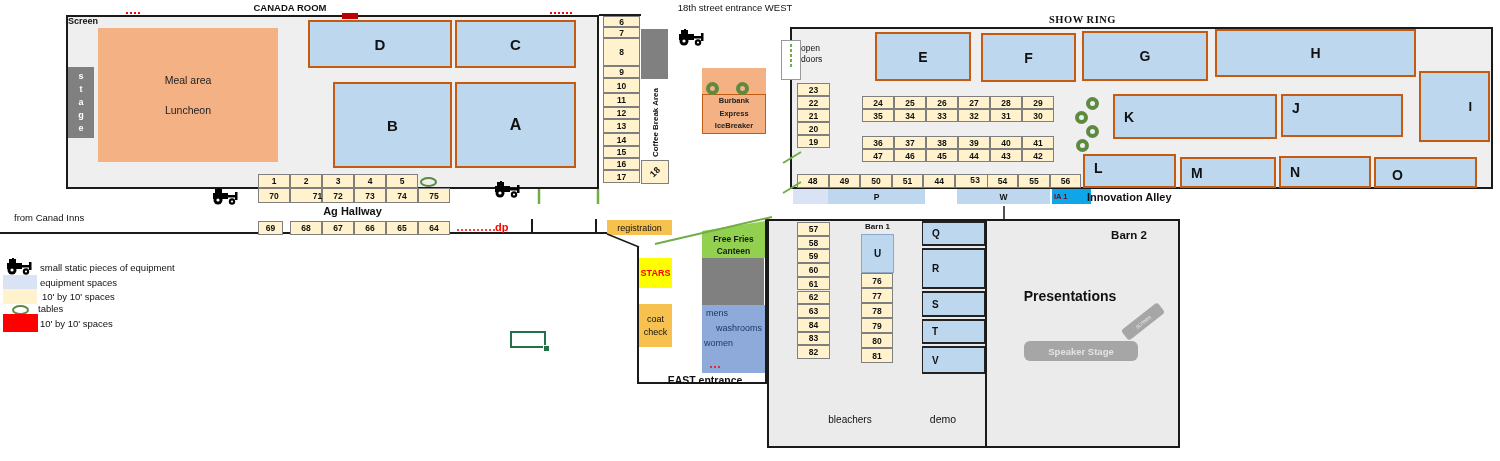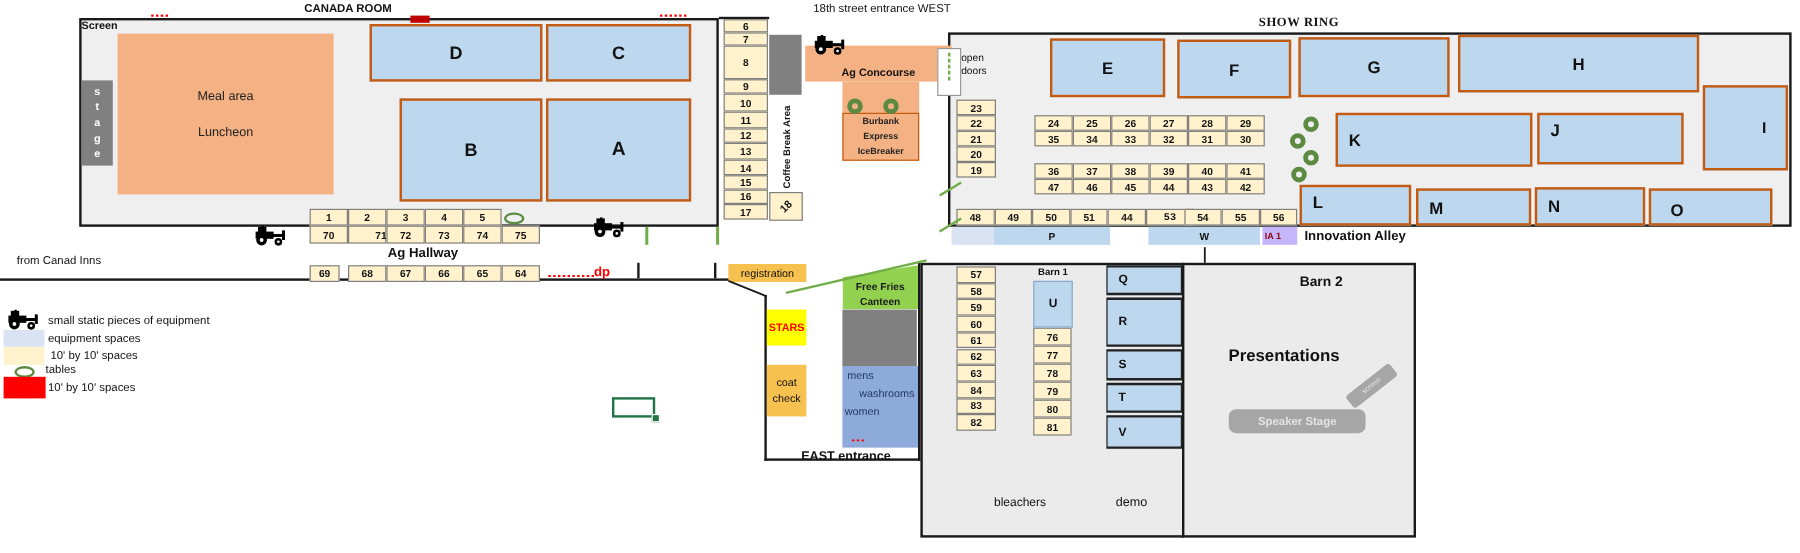--- a/index.html
+++ b/index.html
@@ -69,40 +69,37 @@
     <div>Meal area</div>
     <div>Luncheon</div>
   </div>
   <div class="abs" style="left:342px;top:13px;width:16px;height:6px;background:#c00000;"></div>
 
   <div class="graybox" style="left:641px;top:29px;width:27px;height:50px;"></div>
   <div class="lbl" style="left:608px;top:118px;width:95px;text-align:center;font-weight:bold;font-size:8px;transform:rotate(-90deg);">Coffee Break Area</div>
   <div class="cell" style="left:641px;top:160px;width:28px;height:24px;">
     <span style="display:inline-block;transform:rotate(-45deg);font-size:9px;">18</span>
   </div>
-  <div class="orange" style="left:671px;top:38px;width:122px;height:30px;display:flex;align-items:flex-end;justify-content:center;">
-    <span style="font-weight:bold;font-size:9px;padding-bottom:3px;">Ag Concourse</span>
-  </div>
   <div class="orange" style="left:702px;top:68px;width:64px;height:27px;"></div>
   <div class="oblock" style="left:702px;top:94px;width:64px;height:40px;">
     <span>Burbank</span>
     <span>Express</span>
     <span>IceBreaker</span>
   </div>
 
   <div class="abs" style="left:781px;top:40px;width:20px;height:40px;background:#fff;border:1px solid #999;"></div>
   <div class="lbl" style="left:801px;top:43px;font-size:8.5px;line-height:11px;">
     <div>open</div>
     <div>doors</div>
   </div>
 
   <div class="band" style="left:793px;top:189px;width:35px;height:15px;background:#dae3f3;"></div>
   <div class="band" style="left:828px;top:189px;width:97px;height:15px;background:#bdd7ee;">P</div>
   <div class="band" style="left:957px;top:189px;width:93px;height:15px;background:#bdd7ee;">W</div>
-  <div class="band" style="left:1052px;top:189px;width:29px;height:15px;background:#c4b5fd;color:#8b0000;font-size:7.5px;justify-content:flex-start;padding-left:2px;">IA 1</div>
+  <div class="band" style="left:1052px;top:189px;width:39px;height:15px;background:#0ea5e9;color:#8b0000;font-size:7.5px;justify-content:flex-start;padding-left:2px;">IA 1</div>
   <div class="lbl" style="left:1087px;top:191px;font-weight:bold;font-size:11px;">Innovation Alley</div>
 
   <div class="amber band" style="left:607px;top:220px;width:65px;height:15px;font-weight:normal;font-size:9px;">registration</div>
   <div class="abs" style="left:639px;top:258px;width:33px;height:30px;background:#ffff00;display:flex;align-items:center;justify-content:center;">
     <span style="color:#ff0000;font-weight:bold;font-size:9px;">STARS</span>
   </div>
   <div class="amber" style="left:639px;top:304px;width:33px;height:43px;display:flex;flex-direction:column;align-items:center;justify-content:center;font-size:9px;line-height:13px;">
     <div>coat</div>
     <div>check</div>
   </div>
@@ -112,21 +109,21 @@
   </div>
   <div class="graybox" style="left:702px;top:258px;width:62px;height:47px;"></div>
   <div class="abs" style="left:702px;top:305px;width:63px;height:68px;background:#8eaadb;color:#1f3864;font-size:9px;">
     <div style="position:absolute;left:4px;top:3px;">mens</div>
     <div style="position:absolute;left:14px;top:18px;">washrooms</div>
     <div style="position:absolute;left:2px;top:33px;">women</div>
   </div>
   <div class="lbl" style="left:650px;top:374px;width:110px;text-align:center;font-weight:bold;font-size:10.5px;">EAST entrance</div>
 
   <div class="lbl" style="left:861px;top:222px;width:33px;text-align:center;font-weight:bold;font-size:8px;">Barn 1</div>
-  <div class="lbl" style="left:1061px;top:229px;width:80px;text-align:center;font-weight:bold;font-size:11.5px;">Barn 2</div>
+  <div class="lbl" style="left:1089px;top:229px;width:80px;text-align:center;font-weight:bold;font-size:11.5px;">Barn 2</div>
   <div class="lbl" style="left:1010px;top:288px;width:120px;text-align:center;font-weight:bold;font-size:14px;">Presentations</div>
   <div class="abs" style="left:1120px;top:315px;width:46px;height:13px;background:#a6a6a6;border-radius:3px;transform:rotate(-38deg);display:flex;align-items:center;justify-content:center;">
     <span style="font-size:6px;color:#e8e8e8;">screen</span>
   </div>
   <div class="abs" style="left:1024px;top:341px;width:114px;height:20px;background:#a6a6a6;border-radius:6px;display:flex;align-items:center;justify-content:center;">
     <span style="color:#e3e3e3;font-weight:bold;font-size:9.5px;">Speaker Stage</span>
   </div>
   <div class="lbl" style="left:820px;top:414px;width:60px;text-align:center;font-size:10px;">bleachers</div>
   <div class="lbl" style="left:918px;top:413px;width:50px;text-align:center;font-size:10.5px;">demo</div>
 

